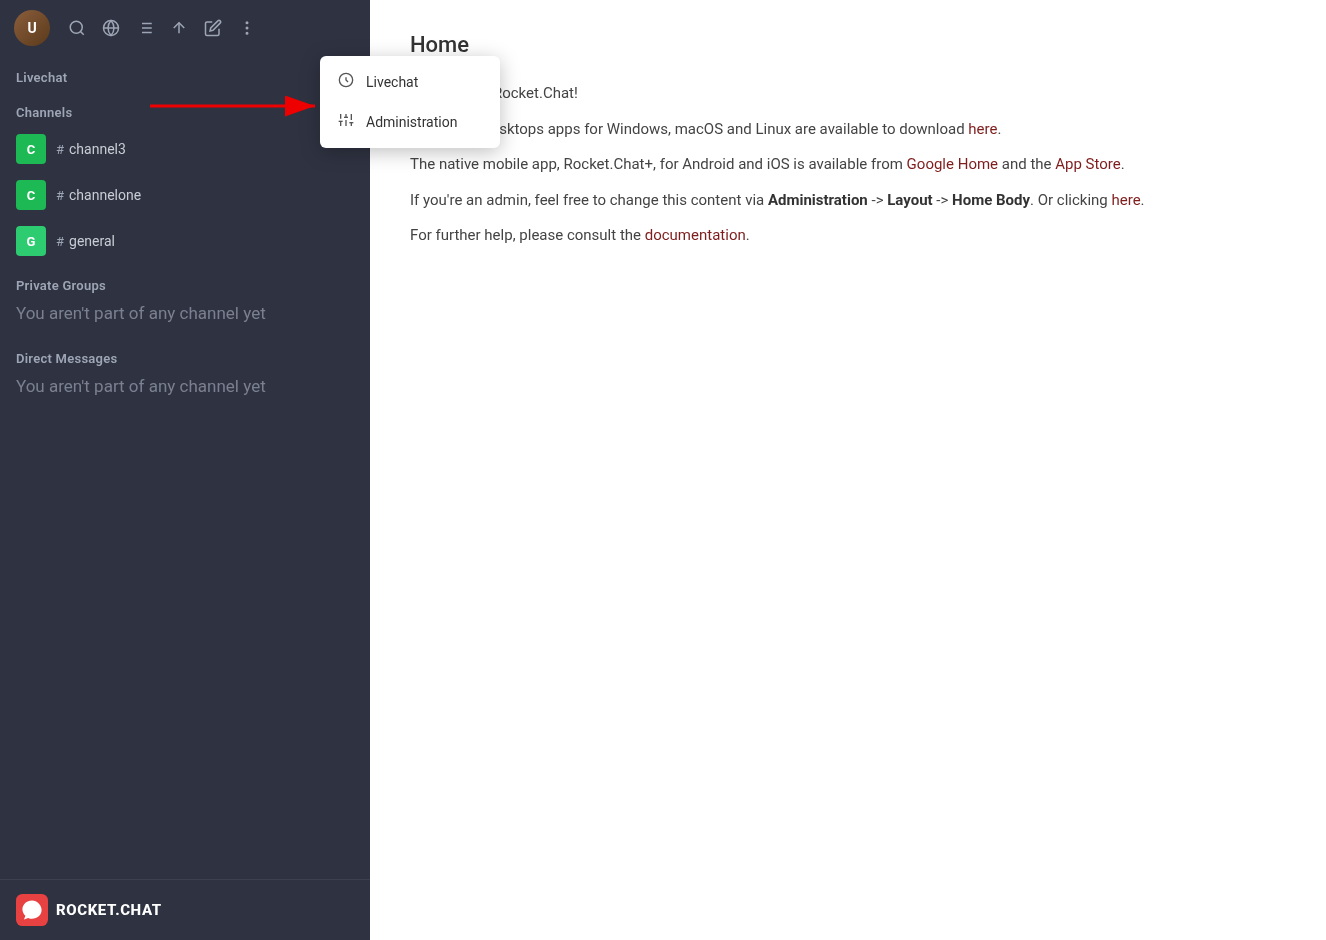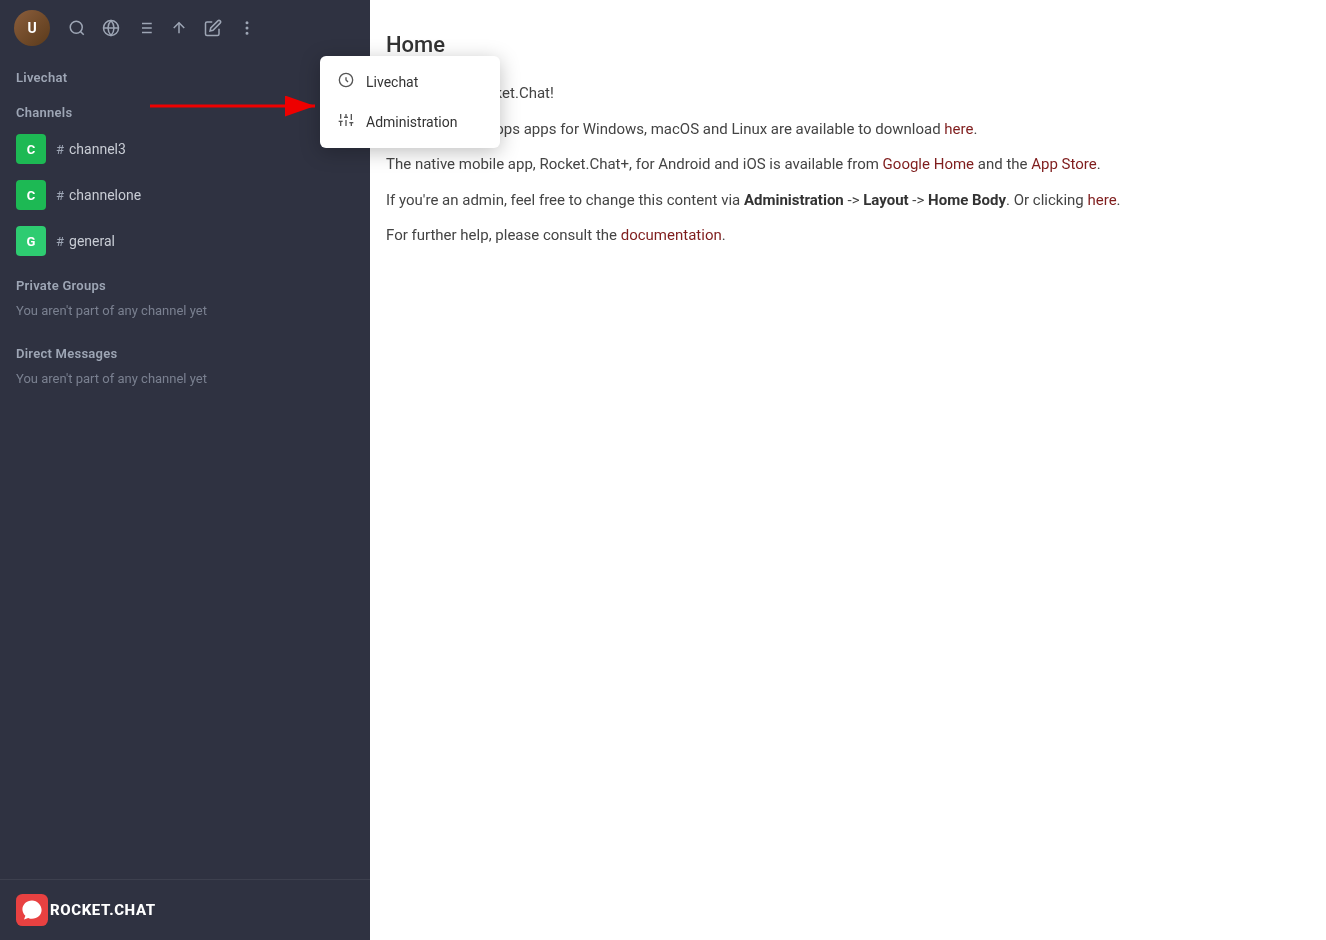--- a/index.html
+++ b/index.html
@@ -59,21 +59,21 @@
       padding: 14px 16px 6px 16px;
       font-size: 13px;
       font-weight: 600;
       color: #9ea6b5;
       letter-spacing: 0.02em;
       text-transform: none;
     }
 
     .sidebar-empty-msg {
       padding: 4px 16px 14px 16px;
-      font-size: 13px;
+      font-size: 17px;
       color: #7a8090;
     }
 
     .channel-item {
       display: flex;
       align-items: center;
       padding: 8px 16px;
       gap: 10px;
       cursor: pointer;
     }
@@ -97,21 +97,21 @@
     .hash-icon {
       font-size: 13px;
       color: #9ea6b5;
     }
 
     .sidebar-footer {
       margin-top: auto;
       padding: 14px 16px;
       display: flex;
       align-items: center;
-      gap: 2px;
+      gap: 8px;
       border-top: 1px solid rgba(255,255,255,0.07);
     }
     .footer-logo-icon {
       width: 32px; height: 32px;
     }
     .footer-brand {
       font-size: 15px;
       font-weight: 800;
       color: #fff;
       letter-spacing: 0.04em;
@@ -141,21 +141,21 @@
     }
     .dropdown-icon {
       font-size: 16px;
       color: #555;
     }
 
     
     .main-content {
       flex: 1;
       background: #fff;
-      padding: 32px 16px;
+      padding: 32px 40px;
       overflow-y: auto;
     }
 
     .page-title {
       font-size: 22px;
       font-weight: 500;
       color: #333;
       margin-bottom: 24px;
     }
 

